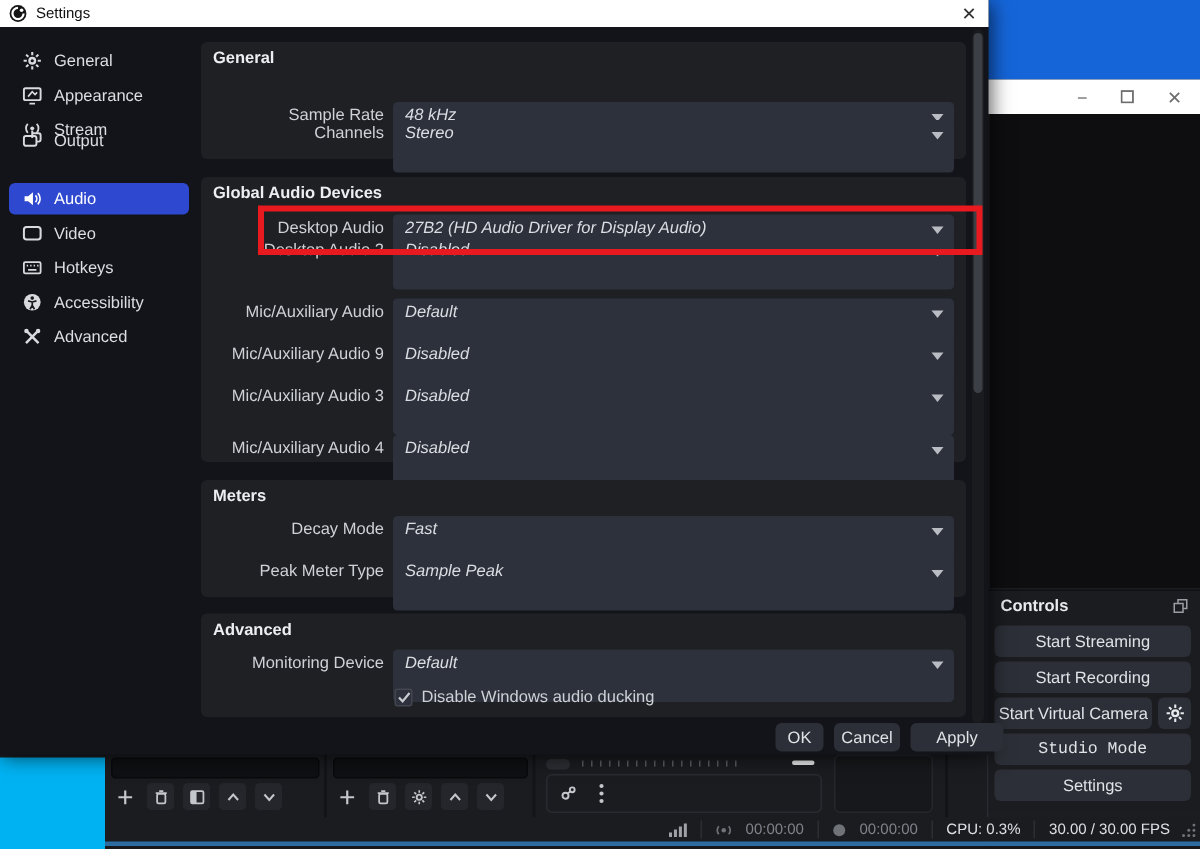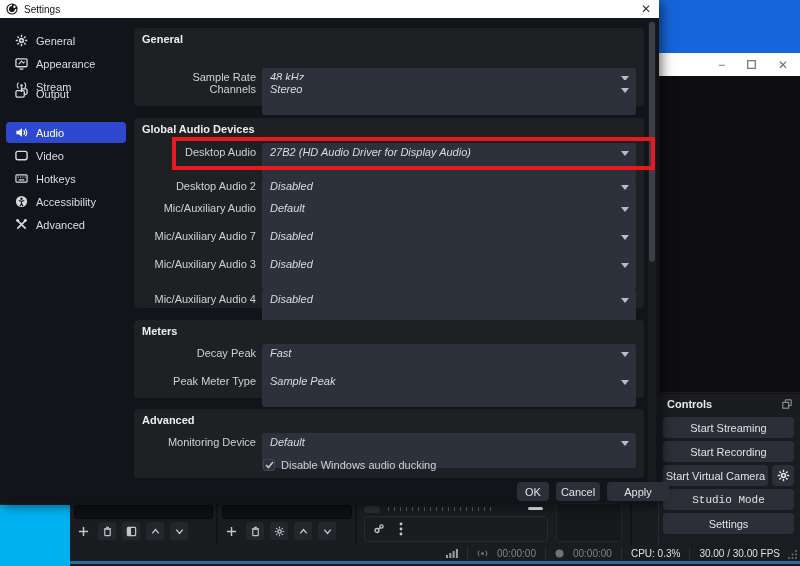--- a/index.html
+++ b/index.html
@@ -369,36 +369,36 @@
 
     <div class="gpanel" style="top:118px;height:190px;">
       <span class="gtitle">Global Audio Devices</span>
       <div class="row" style="top:25px;">
         <span class="rlabel">Desktop Audio</span>
         <div class="rfield">
           <span class="val">27B2 (HD Audio Driver for Display Audio)</span>
           <span class="caret"></span>
         </div>
       </div>
-      <div class="row" style="top:59px;">
+      <div class="row" style="top:40px;">
         <span class="rlabel">Desktop Audio 2</span>
         <div class="rfield">
           <span class="val">Disabled</span>
           <span class="caret"></span>
         </div>
       </div>
       <div class="row" style="top:81px;">
         <span class="rlabel">Mic/Auxiliary Audio</span>
         <div class="rfield">
           <span class="val">Default</span>
           <span class="caret"></span>
         </div>
       </div>
       <div class="row" style="top:109px;">
-        <span class="rlabel">Mic/Auxiliary Audio 7</span>
+        <span class="rlabel">Mic/Auxiliary Audio 9</span>
         <div class="rfield">
           <span class="val">Disabled</span>
           <span class="caret"></span>
         </div>
       </div>
       <div class="row" style="top:137px;">
         <span class="rlabel">Mic/Auxiliary Audio 3</span>
         <div class="rfield">
           <span class="val">Disabled</span>
           <span class="caret"></span>
@@ -409,21 +409,21 @@
         <div class="rfield">
           <span class="val">Disabled</span>
           <span class="caret"></span>
         </div>
       </div>
     </div>
 
     <div class="gpanel" style="top:320px;height:78px;">
       <span class="gtitle">Meters</span>
       <div class="row" style="top:24px;">
-        <span class="rlabel">Decay Peak</span>
+        <span class="rlabel">Decay Mode</span>
         <div class="rfield">
           <span class="val">Fast</span>
           <span class="caret"></span>
         </div>
       </div>
       <div class="row" style="top:52px;">
         <span class="rlabel">Peak Meter Type</span>
         <div class="rfield">
           <span class="val">Sample Peak</span>
           <span class="caret"></span>

